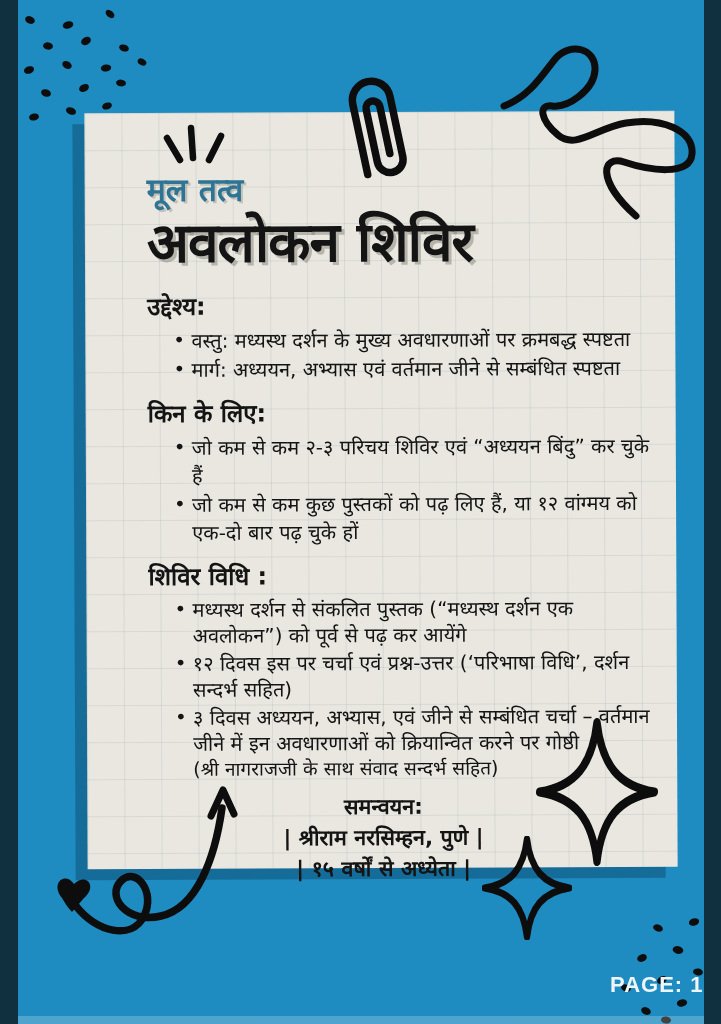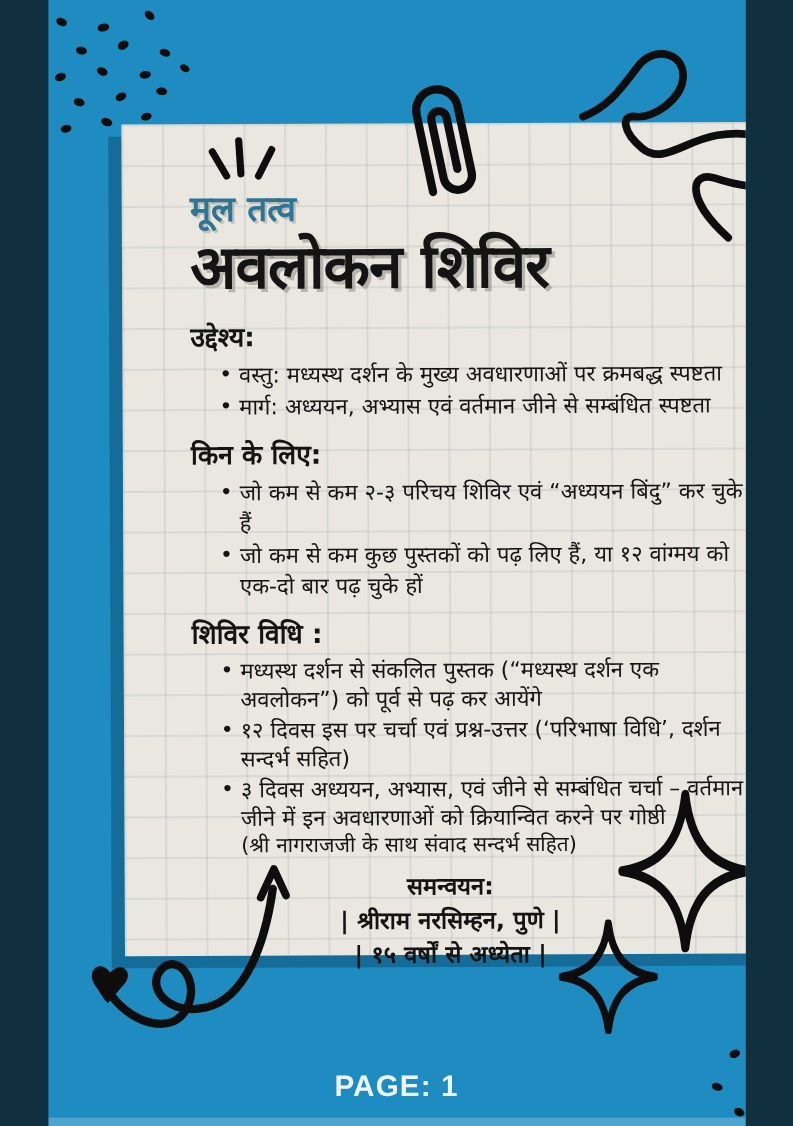--- a/index.html
+++ b/index.html
@@ -1,18 +1,18 @@
 <!DOCTYPE html>
 <html><head>
 <meta charset="utf-8">
 <style>
   * { margin:0; padding:0; box-sizing:border-box; }
   body { background:#10303f; font-family:"DejaVu Sans", sans-serif; }
   .canvas {
-    position:relative; width:634px; height:1024px; margin:0 auto;
+    position:relative; width:686px; height:1024px; margin:0 auto;
     background:#1e8bc1; overflow:hidden;
   }
   .bottom-strip {
     position:absolute; left:0; bottom:0; width:100%; height:8px;
     background:rgba(255,255,255,0.22);
   }
   
   .paper {
     position:absolute; left:68px; top:112px; width:590px; height:756px;
     background-color:#e9e7e0;
@@ -46,22 +46,22 @@
     content:"•"; position:absolute; left:0; top:-1px; font-size:20px;
   }
   ul.bullets.tight li { line-height:26px; margin-bottom:2px; }
   .bullet-note { font-size:19px; line-height:25px; }
   .coordinator {
     margin-top:10px; margin-left:-42px; text-align:center;
     font-weight:700; font-size:21.5px; line-height:31px;
   }
   
   .footer {
-    position:absolute; left:0; top:972px; width:100%; text-align:center;
-    color:#eef5f9; font-weight:700; font-size:27px; letter-spacing:1px;
+    position:absolute; left:0; top:972px; width:100%; text-align:right;
+    color:#eef5f9; font-weight:700; font-size:22px; letter-spacing:1px;
     font-family:"Liberation Sans", sans-serif;
   }
   
   .deco { position:absolute; pointer-events:none; }
   .deco path, .deco line { stroke:#0d0d0d; fill:none; stroke-linecap:round; stroke-linejoin:round; }
   .deco .fill { fill:#0d0d0d; stroke:none; }
 </style>
 </head>
 <body>
 

